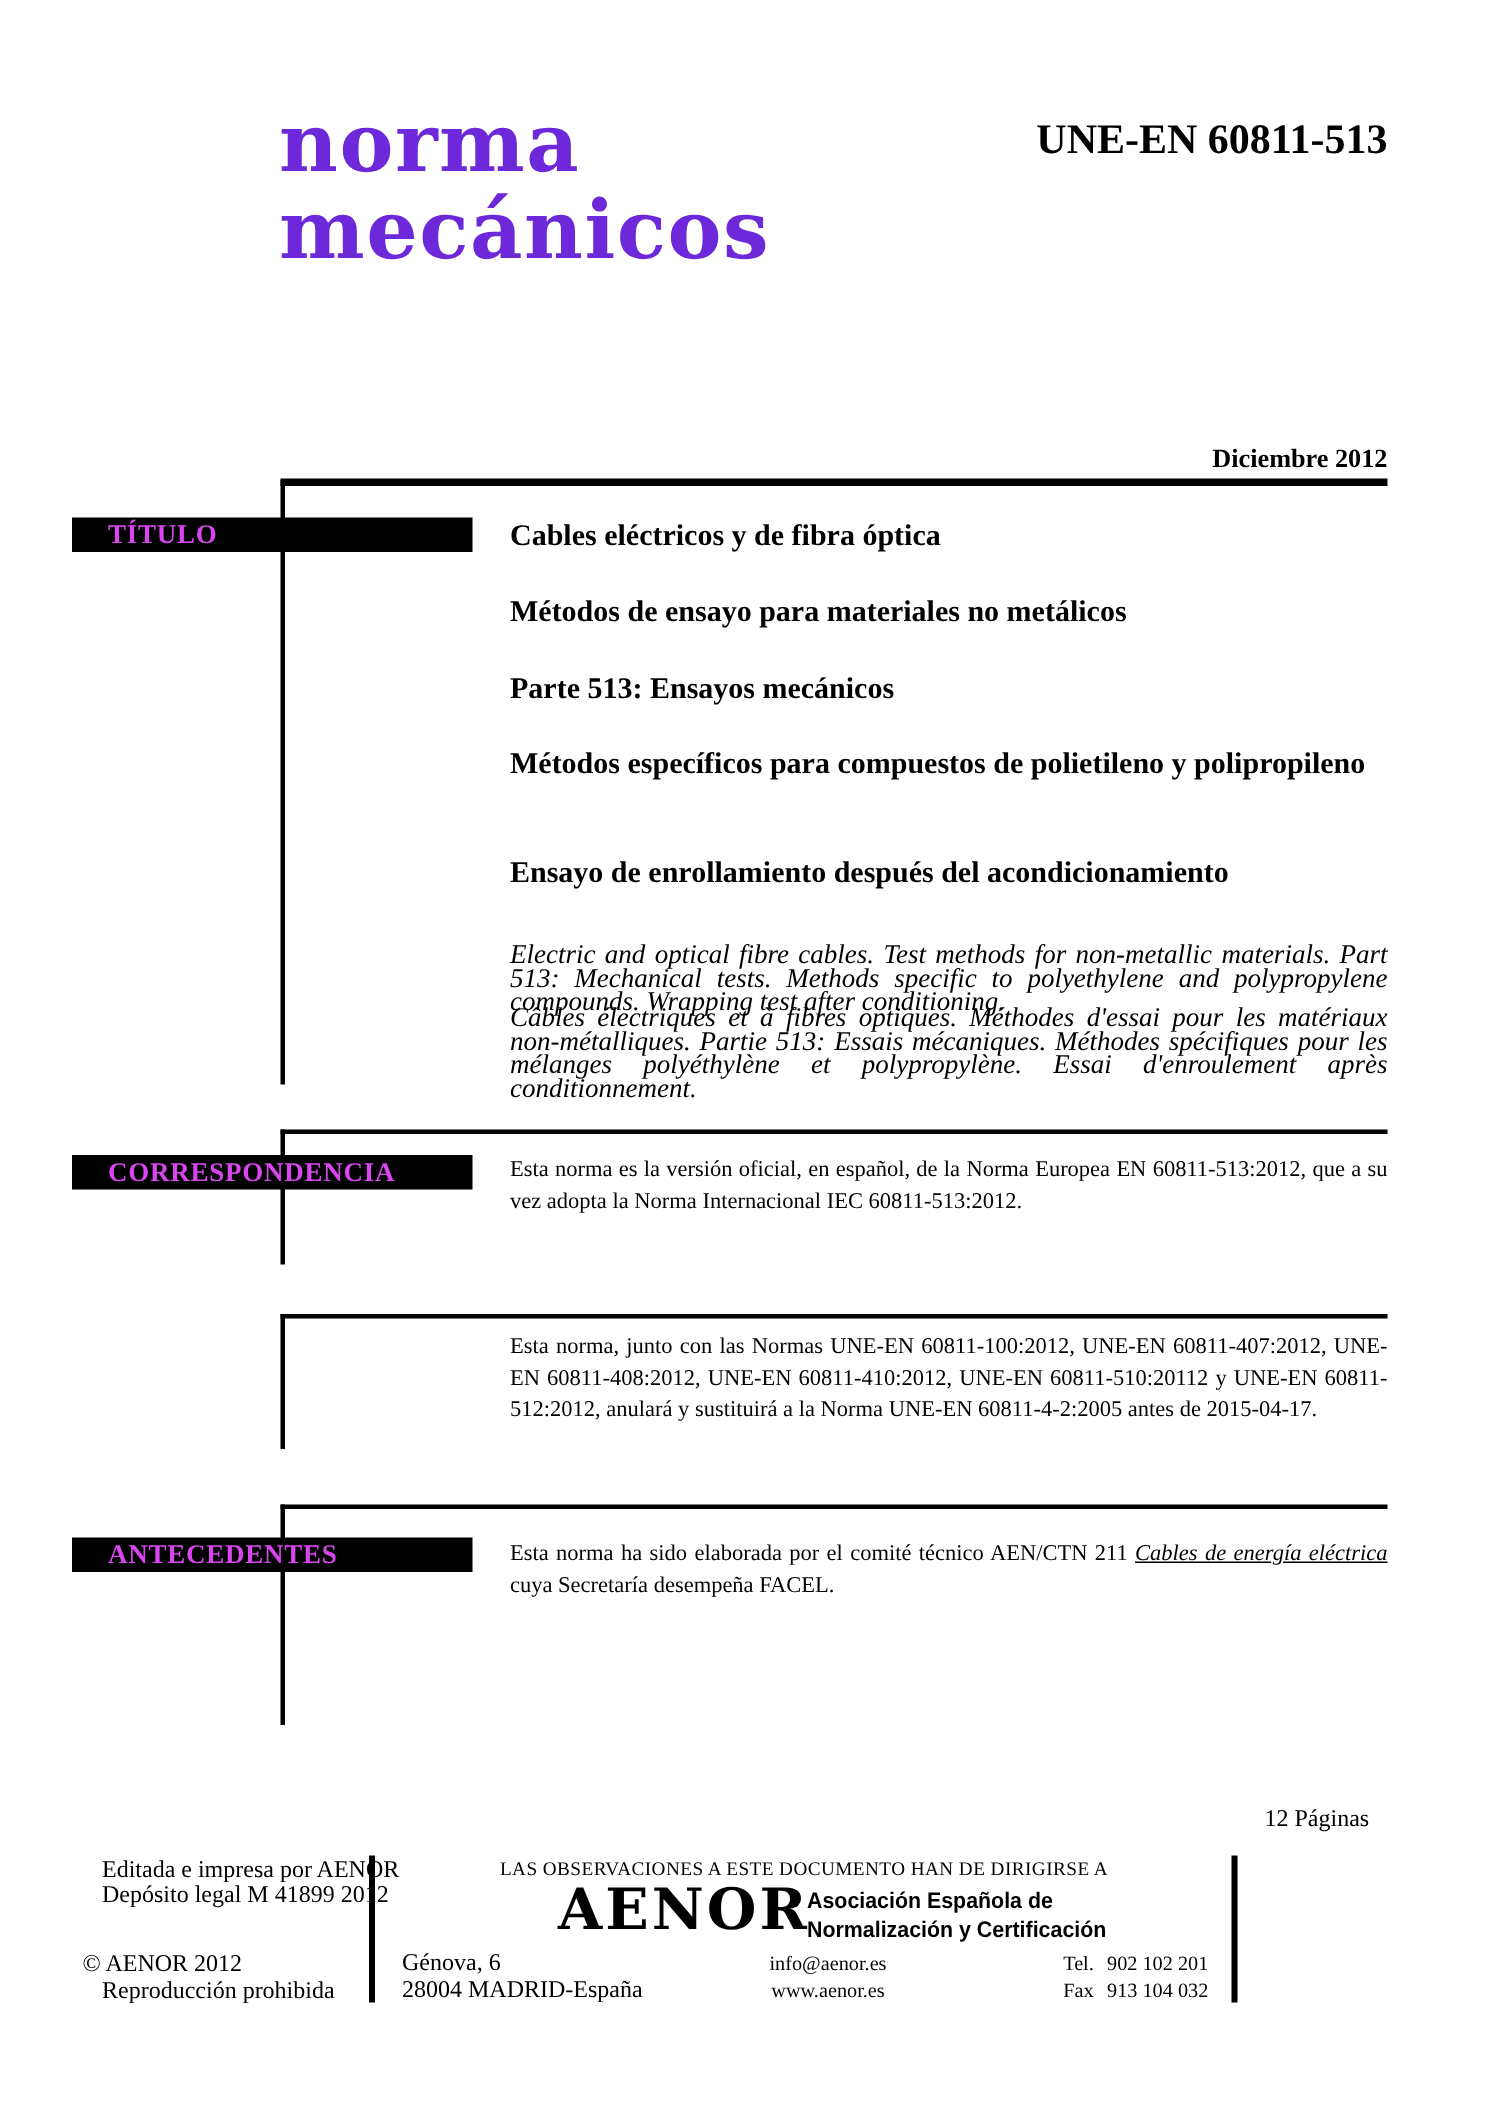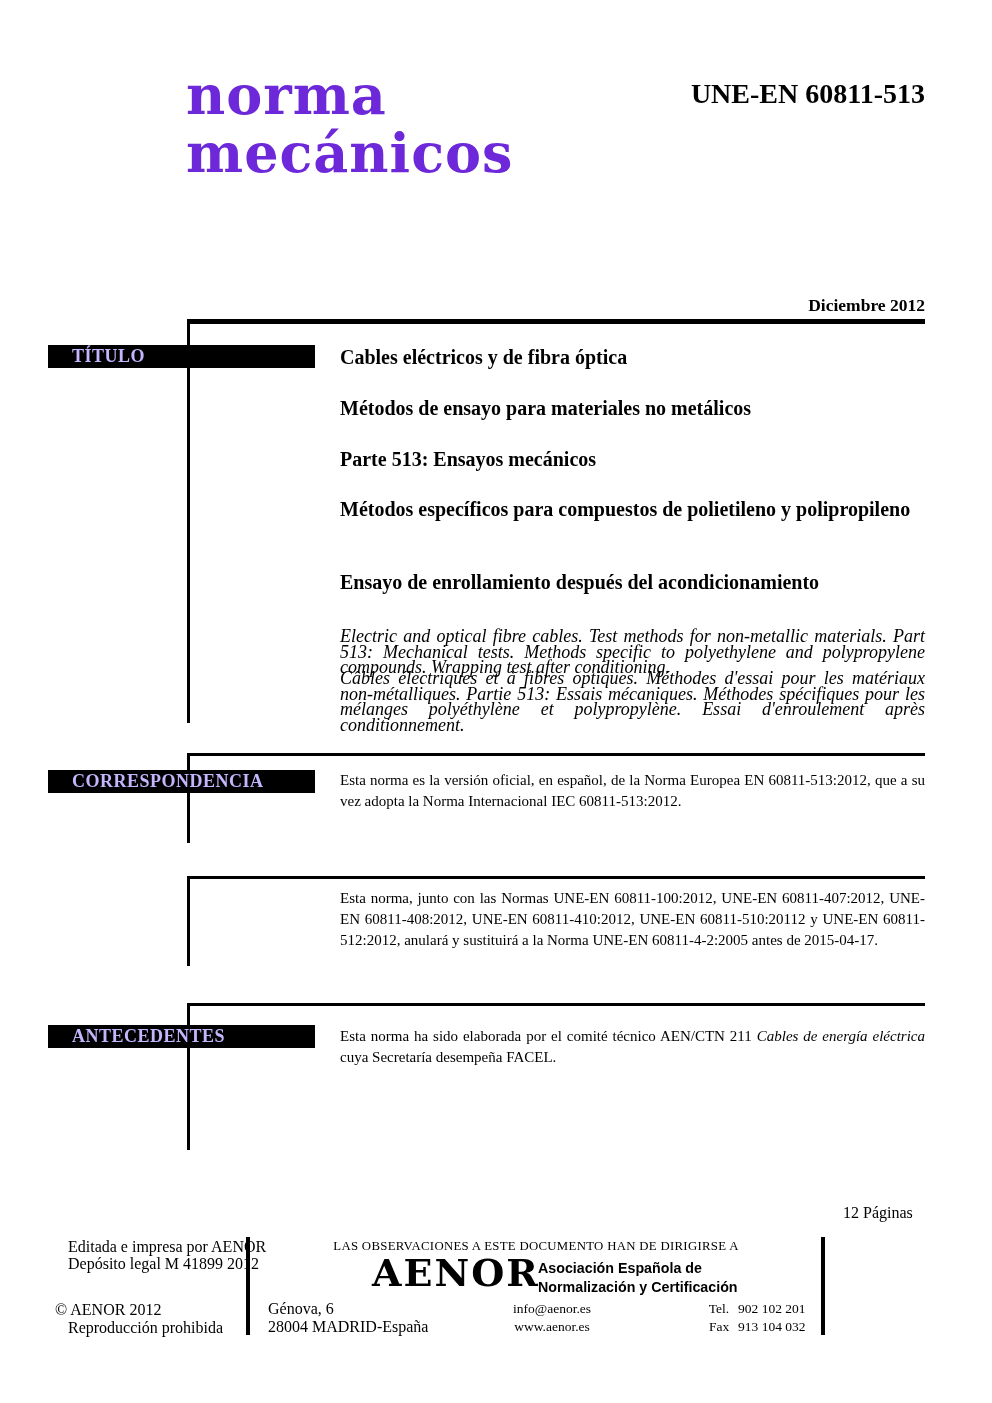--- a/index.html
+++ b/index.html
@@ -19,39 +19,39 @@
   .r2{top:753px;height:3px;}
   .r3{top:876px;height:3px;}
   .r4{top:1003px;height:3px;}
   .vline{position:absolute;left:187px;width:3px;background:#000;}
   .v1{top:320px;height:403px;}
   .v2{top:753px;height:90px;}
   .v3{top:876px;height:90px;}
   .v4{top:1003px;height:147px;}
 
   
-  .label-box{position:absolute;left:48px;width:267px;height:23px;background:#000;color:#c4b5fd;
+  .label-box{position:absolute;left:48px;width:267px;height:23px;background:#000;color:#d946ef;
              box-sizing:border-box;padding-left:24px;font-weight:bold;font-size:18px;
              line-height:23px;letter-spacing:0.5px;white-space:nowrap;}
   .lb1{top:345px;}.lb2{top:770px;}.lb3{top:888px;}.lb4{top:1025px;}
 
   
   .content{position:absolute;left:340px;width:585px;}
   .title-line{font-weight:bold;font-size:20px;line-height:26px;}
   .t1{top:344px;}.t2{top:395px;}.t3{top:446px;}
   .t4{top:496px;text-align:justify;}
   .t5{top:569px;}
   .abstract{font-style:italic;font-size:18px;line-height:15.5px;text-align:justify;}
   .ab-en{top:629px;}
   .ab-fr{top:671px;}
   .body-text{font-size:15px;line-height:21px;text-align:justify;}
   .corr{top:770px;}
   .obs{top:888px;}
   .ant{top:1026px;}
-  .ital{font-style:italic;}
+  .ital{font-style:italic;text-decoration:underline;}
 
   
   .banner{position:absolute;left:50px;width:875px;top:1177px;text-align:center;
           font-family:"Liberation Sans","DejaVu Sans",sans-serif;font-size:35px;
           color:#ff0000;white-space:nowrap;}
 
   
   .f-small{position:absolute;font-size:16px;line-height:17px;white-space:nowrap;}
   .fe1{left:68px;top:1238px;}
   .fe2{left:68px;top:1255px;}

